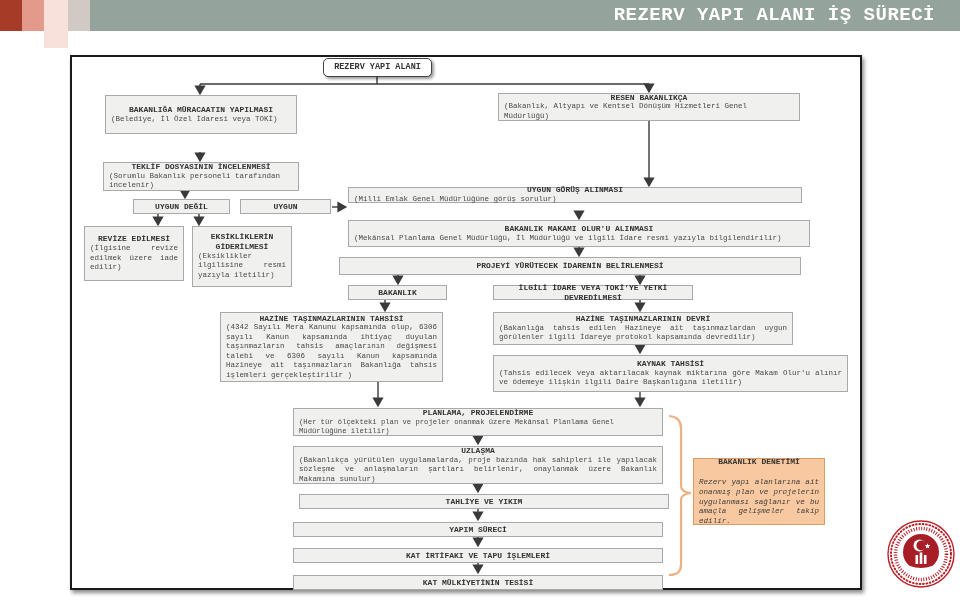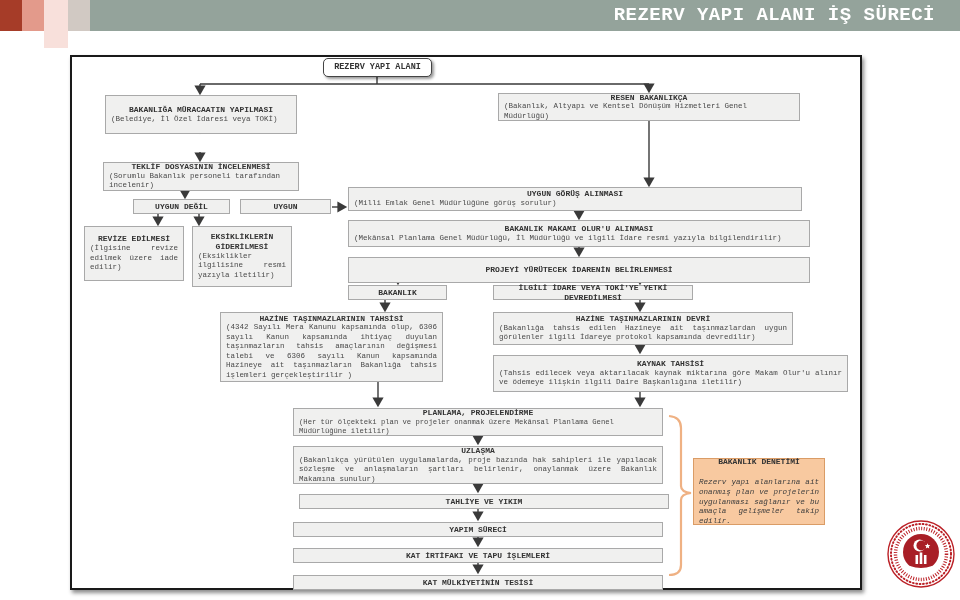--- a/index.html
+++ b/index.html
@@ -115,31 +115,31 @@
   <div class="node justify" style="left:84px;top:226px;width:100px;height:55px">
     <div class="t">REVİZE EDİLMESİ</div>
     <div class="s">(İlgisine revize edilmek üzere iade edilir)</div>
   </div>
 
   <div class="node justify" style="left:192px;top:226px;width:100px;height:61px">
     <div class="t">EKSİKLİKLERİN GİDERİLMESİ</div>
     <div class="s">(Eksiklikler ilgilisine resmi yazıyla iletilir)</div>
   </div>
 
-  <div class="node" style="left:348px;top:187px;width:454px;height:24px">
+  <div class="node" style="left:348px;top:187px;width:454px;height:16px">
     <div class="t">UYGUN GÖRÜŞ ALINMASI</div>
     <div class="s">(Milli Emlak Genel Müdürlüğüne görüş sorulur)</div>
   </div>
 
   <div class="node" style="left:348px;top:220px;width:462px;height:27px">
     <div class="t">BAKANLIK MAKAMI OLUR'U ALINMASI</div>
     <div class="s">(Mekânsal Planlama Genel Müdürlüğü, İl Müdürlüğü ve ilgili İdare resmi yazıyla bilgilendirilir)</div>
   </div>
 
-  <div class="node" style="left:348px;top:257px;width:462px;height:26px">
+  <div class="node" style="left:339px;top:257px;width:462px;height:18px">
     <div class="t">PROJEYİ YÜRÜTECEK İDARENİN BELİRLENMESİ</div>
   </div>
 
   <div class="node" style="left:348px;top:285px;width:99px;height:15px">
     <div class="t">BAKANLIK</div>
   </div>
 
   <div class="node" style="left:493px;top:285px;width:200px;height:15px">
     <div class="t">İLGİLİ İDARE VEYA TOKİ'YE YETKİ DEVREDİLMESİ</div>
   </div>

